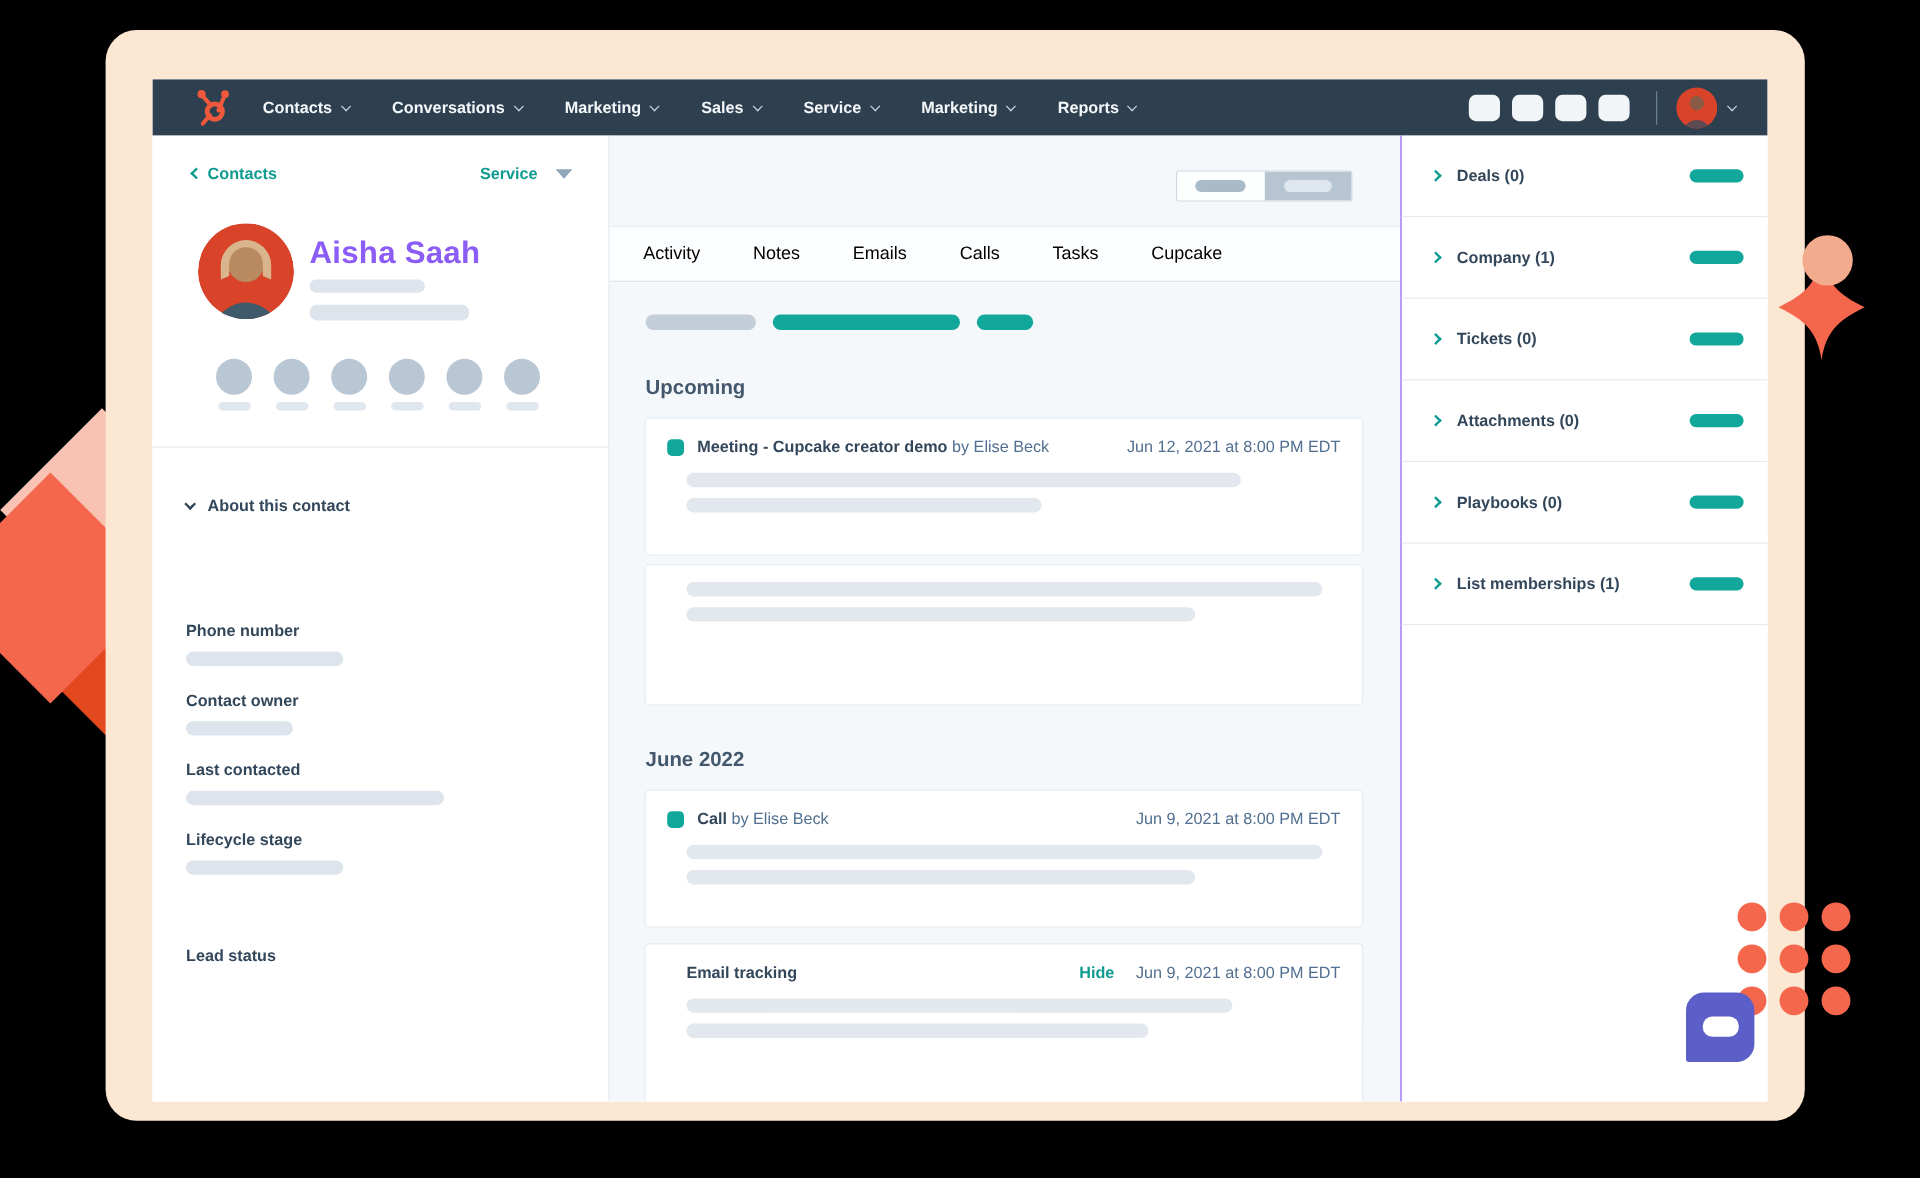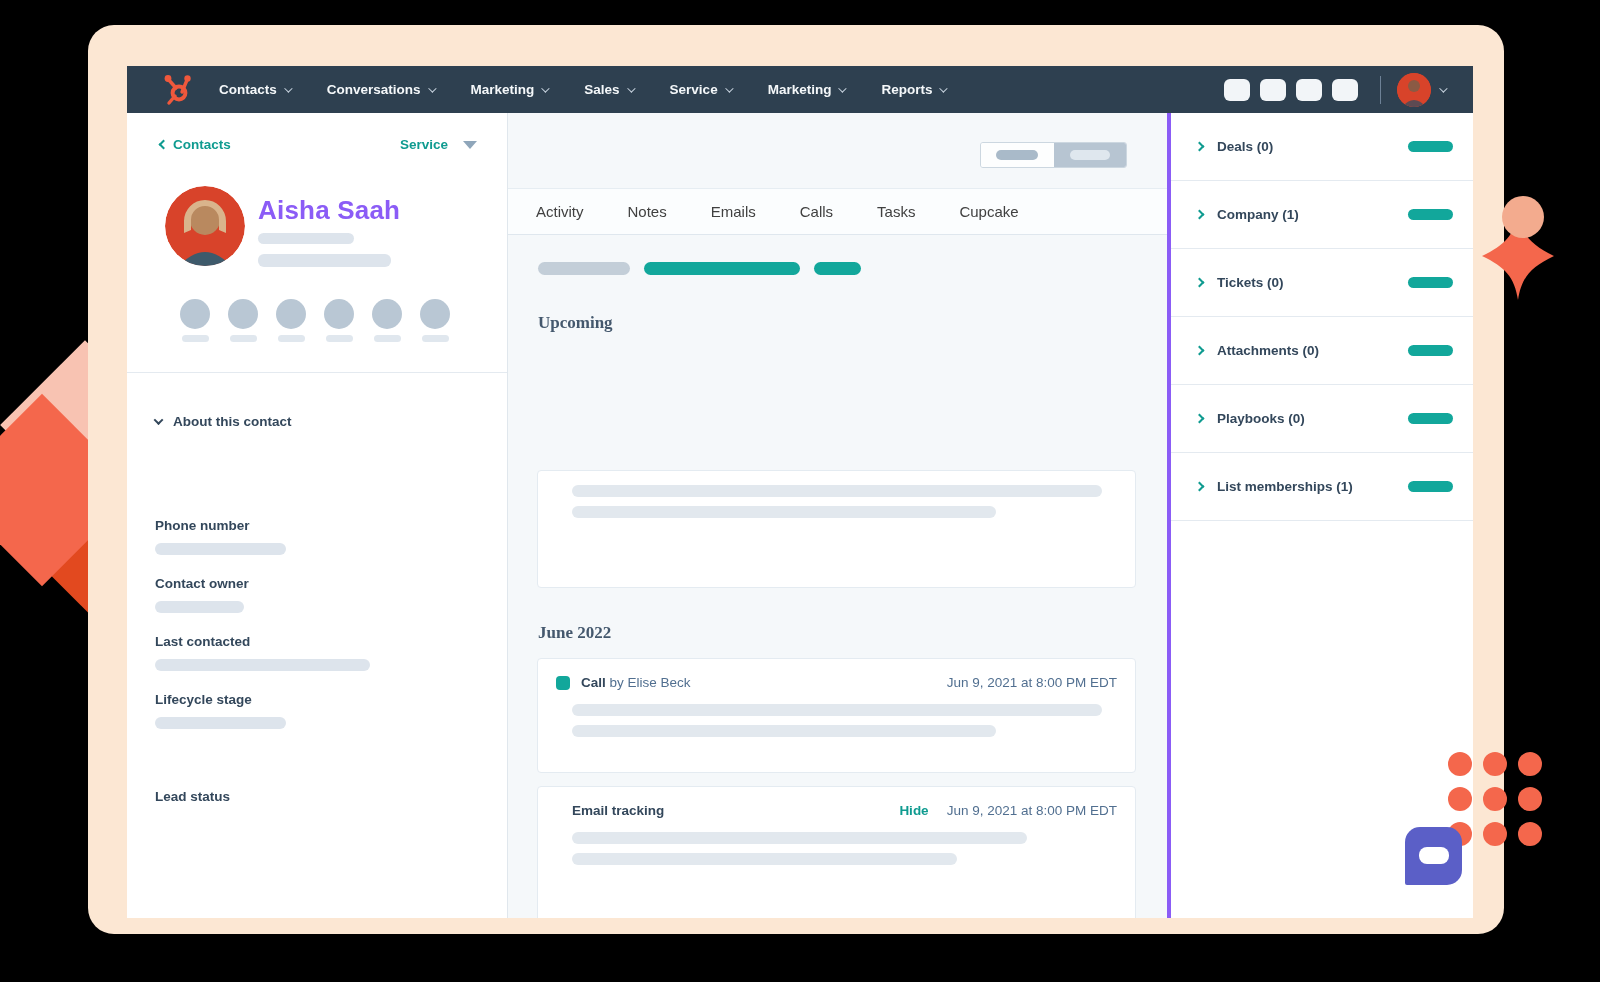--- a/index.html
+++ b/index.html
@@ -76,45 +76,45 @@
   .seg-toggle { position:absolute; left:472px; top:29px; width:147px; height:26px;
                 border:1px solid #ccd7e0; border-radius:3px; display:flex; overflow:hidden; cursor:pointer; }
   .seg { flex:1; display:flex; align-items:center; justify-content:center; }
   .seg-a { background:#fdfefe; }
   .seg-b { background:#b7c5d2; }
   .seg-a i { width:42px; height:10px; border-radius:5px; background:#a9bac9; }
   .seg-b i { width:40px; height:10px; border-radius:5px; background:#dfe7ee; }
   .tabs-row { position:absolute; left:0; top:75px; width:100%; height:47px; background:#fbfdfe;
               border-top:1px solid #e6edf2; border-bottom:1px solid #dfe7ee;
               display:flex; align-items:center; padding-left:28px; gap:44px; }
-  .tab { color:#404040; font-size:15px; font-weight:500; cursor:pointer; }
+  .tab { color:#000000; font-size:15px; font-weight:500; cursor:pointer; }
   .filters { position:absolute; left:30px; top:149px; display:flex; align-items:center; }
   .pill { height:13px; border-radius:7px; }
   .pill-gray { width:92px; background:#c3ced8; }
   .pill-teal-long { width:156px; background:#12a79b; margin-left:14px; }
   .pill-teal-short { width:47px; background:#12a79b; margin-left:14px; }
-  .section-head { position:absolute; left:30px; color:#44586d; font-size:17px; font-weight:700;font-family:Liberation Serif, serif; }
+  .section-head { position:absolute; left:30px; color:#44586d; font-size:17px; font-weight:700; }
   .card { position:absolute; left:29px; width:599px; background:#fff;
           border:1px solid #e4ebf1; border-radius:4px; }
   .card-head { display:flex; align-items:center; padding:16px 18px 0 18px; }
   .card-icon { width:14px; height:14px; border-radius:4px; background:#12a79b; margin-right:11px; flex:none; }
   .card-title { font-size:13.5px; color:#33475b; }
   .card-title b { font-weight:700; }
   .card-title span { color:#516f90; font-weight:400; }
   .card-date { margin-left:auto; font-size:13.5px; color:#516f90; font-weight:500; white-space:nowrap; }
   .card-date.teal { color:#0f9b90; font-weight:700; }
   .hide-link { margin-left:auto; color:#0f9b90; font-size:13.5px; font-weight:700; cursor:pointer; }
   .hide-link + .card-date { margin-left:18px; }
   .card-bars { padding:14px 18px 18px 34px; }
   .card-bars .bar { height:12px; background:#e2e8ee; }
   .card-bars .bar + .bar { margin-top:9px; }
 
   
   .right-panel { left:1040px; top:47px; width:306px; height:805px; background:#fff;
-                 border-left:4px solid #8b5cf6; }
+                 border-left:1px solid #8b5cf6; }
   .rp-row { height:68px; display:flex; align-items:center; padding:0 20px 0 25px;
             border-bottom:1px solid #e4eaf0; cursor:pointer; }
   .chev-right { width:7px; height:7px; border-right:2px solid #0f9b90;
                 border-top:2px solid #0f9b90; transform:rotate(45deg); flex:none; }
   .rp-label { margin-left:14px; color:#33475b; font-size:13.5px; font-weight:700; }
   .rp-pill { margin-left:auto; width:45px; height:11px; border-radius:6px; background:#12a79b; }
 </style>
 </head>
 <body>
 
@@ -276,20 +276,31 @@
       <div class="tab">Cupcake</div>
     </div>
     <div class="filters">
       <div class="pill pill-gray"></div>
       <div class="pill pill-teal-long"></div>
       <div class="pill pill-teal-short"></div>
     </div>
 
     <div class="section-head" style="top:200px">Upcoming</div>
 
+    <div class="card" style="top:235px; height:115px">
+      <div class="card-head">
+        <div class="card-icon"></div>
+        <div class="card-title"><b>Meeting - Cupcake creator demo</b><span> by Elise Beck</span></div>
+        <div class="card-date">Jun 12, 2021 at 8:00 PM EDT</div>
+      </div>
+      <div class="card-bars">
+        <div class="bar" style="width:462px"></div>
+        <div class="bar" style="width:296px"></div>
+      </div>
+    </div>
 
     <div class="card" style="top:357px; height:118px">
       <div class="card-bars">
         <div class="bar" style="width:530px"></div>
         <div class="bar" style="width:424px"></div>
       </div>
     </div>
 
     <div class="section-head" style="top:510px">June 2022</div>
 

